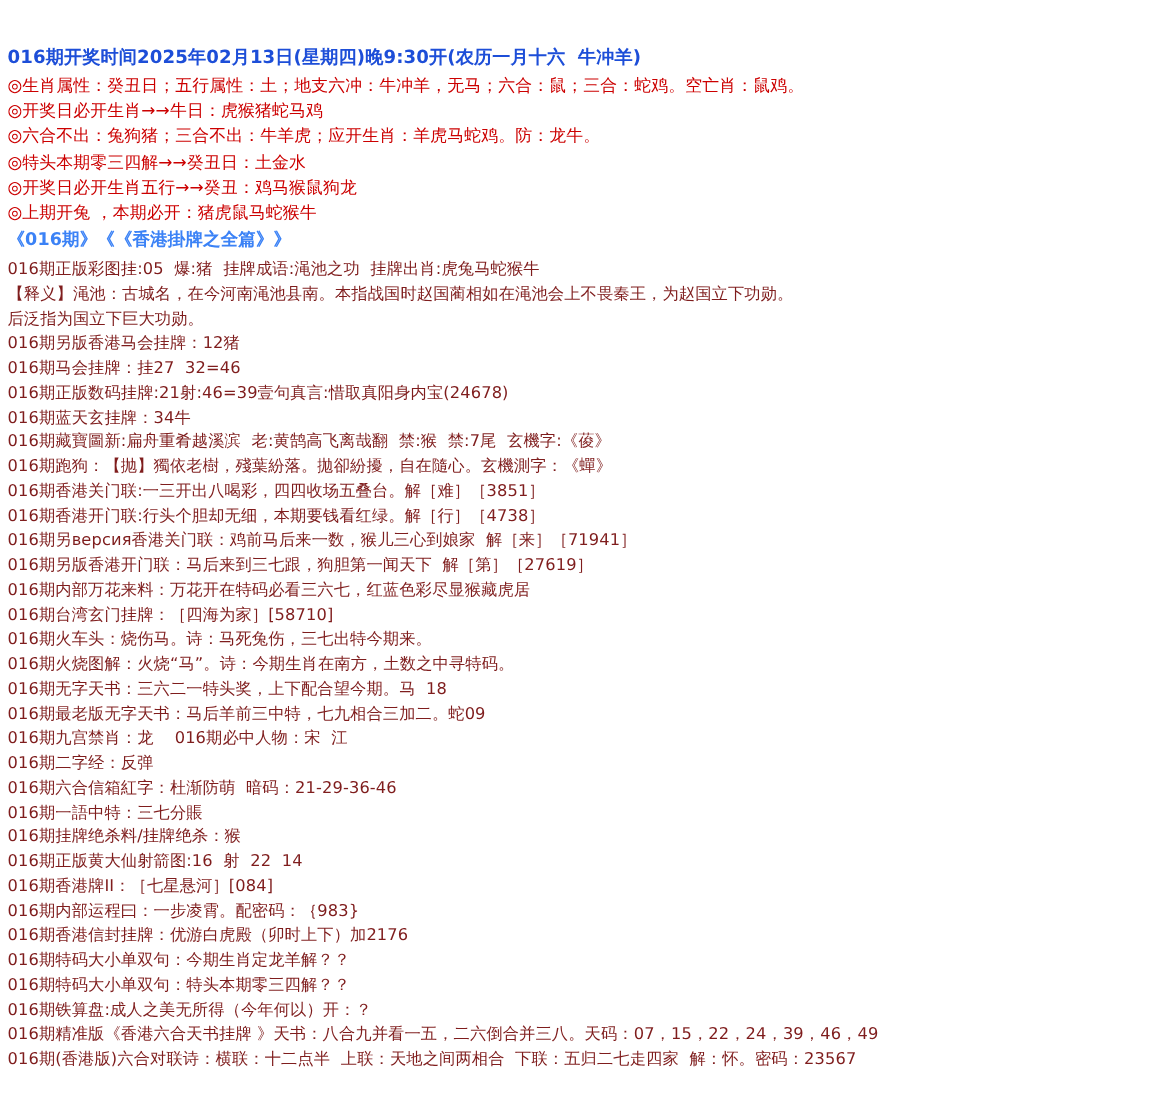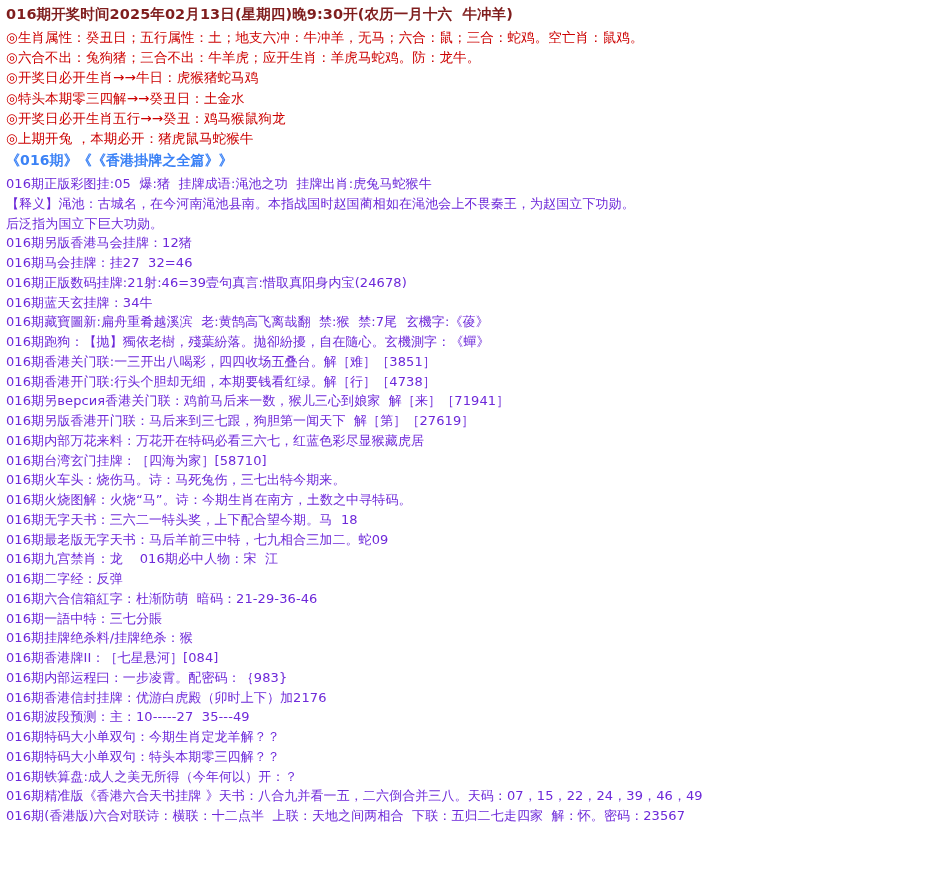--- a/index.html
+++ b/index.html
@@ -18,59 +18,60 @@
     width: 936px;
     box-sizing: border-box;
     padding: 4px 6px 2px 6px;
   }
   .line {
     white-space: pre-wrap;
     line-height: 1.44;
     letter-spacing: 0.1px;
   }
   .hdr-title {
-    color: #7f1d1d;
+    color: #1d4ed8;
     font-weight: bold;
     font-size: 14.5px;
     line-height: 1.5;
     margin-bottom: 1px;
+    margin-top: 32px;
   }
   .meta-line {
     color: #cc0000;
     font-size: 13.5px;
     line-height: 1.5;
   }
   .section-title {
     color: #3b82f6;
     font-weight: bold;
     font-size: 14px;
     line-height: 1.7;
     margin-top: 1px;
     margin-bottom: 1px;
   }
   .body-line {
-    color: #6d28d9;
+    color: #7f1d1d;
     font-size: 13px;
     line-height: 1.52;
   }
   .rows > div {
     padding: 0;
   }
 </style>
 </head>
 <body>
 
 <div class="page">
 
   <div class="line hdr-title">016期开奖时间2025年02月13日(星期四)晚9:30开(农历一月十六  牛冲羊)</div>
 
   <div class="meta-block">
     <div class="line meta-line">◎生肖属性：癸丑日；五行属性：土；地支六冲：牛冲羊，无马；六合：鼠；三合：蛇鸡。空亡肖：鼠鸡。</div>
+    <div class="line meta-line">◎开奖日必开生肖→→牛日：虎猴猪蛇马鸡</div>
     <div class="line meta-line">◎六合不出：兔狗猪；三合不出：牛羊虎；应开生肖：羊虎马蛇鸡。防：龙牛。</div>
-    <div class="line meta-line">◎开奖日必开生肖→→牛日：虎猴猪蛇马鸡</div>
     <div class="line meta-line">◎特头本期零三四解→→癸丑日：土金水</div>
     <div class="line meta-line">◎开奖日必开生肖五行→→癸丑：鸡马猴鼠狗龙</div>
     <div class="line meta-line">◎上期开兔 ，本期必开：猪虎鼠马蛇猴牛</div>
   </div>
 
   <div class="line section-title">《016期》《《香港掛牌之全篇》》</div>
 
   <div class="rows">
     <div class="line body-line">016期正版彩图挂:05  爆:猪  挂牌成语:渑池之功  挂牌出肖:虎兔马蛇猴牛</div>
     <div class="line body-line">【释义】渑池：古城名，在今河南渑池县南。本指战国时赵国蔺相如在渑池会上不畏秦王，为赵国立下功勋。</div>
@@ -89,24 +90,24 @@
     <div class="line body-line">016期台湾玄门挂牌：［四海为家］[58710]</div>
     <div class="line body-line">016期火车头：烧伤马。诗：马死兔伤，三七出特今期来。</div>
     <div class="line body-line">016期火烧图解：火烧“马”。诗：今期生肖在南方，土数之中寻特码。</div>
     <div class="line body-line">016期无字天书：三六二一特头奖，上下配合望今期。马  18</div>
     <div class="line body-line">016期最老版无字天书：马后羊前三中特，七九相合三加二。蛇09</div>
     <div class="line body-line">016期九宫禁肖：龙    016期必中人物：宋  江</div>
     <div class="line body-line">016期二字经：反弹</div>
     <div class="line body-line">016期六合信箱紅字：杜渐防萌  暗码：21-29-36-46</div>
     <div class="line body-line">016期一語中特：三七分賬</div>
     <div class="line body-line">016期挂牌绝杀料/挂牌绝杀：猴</div>
+    <div class="line body-line">016期正版黄大仙射箭图:16  射  22  14</div>
     <div class="line body-line">016期香港牌II：［七星悬河］[084]</div>
     <div class="line body-line">016期内部运程曰：一步凌霄。配密码：｛983}</div>
     <div class="line body-line">016期香港信封挂牌：优游白虎殿（卯时上下）加2176</div>
-    <div class="line body-line">016期波段预测：主：10-----27  35---49</div>
     <div class="line body-line">016期特码大小单双句：今期生肖定龙羊解？？</div>
     <div class="line body-line">016期特码大小单双句：特头本期零三四解？？</div>
     <div class="line body-line">016期铁算盘:成人之美无所得（今年何以）开：？</div>
     <div class="line body-line">016期精准版《香港六合天书挂牌 》天书：八合九并看一五，二六倒合并三八。天码：07，15，22，24，39，46，49</div>
     <div class="line body-line">016期(香港版)六合对联诗：横联：十二点半  上联：天地之间两相合  下联：五归二七走四家  解：怀。密码：23567</div>
 
   </div>
 
 </div>
 

